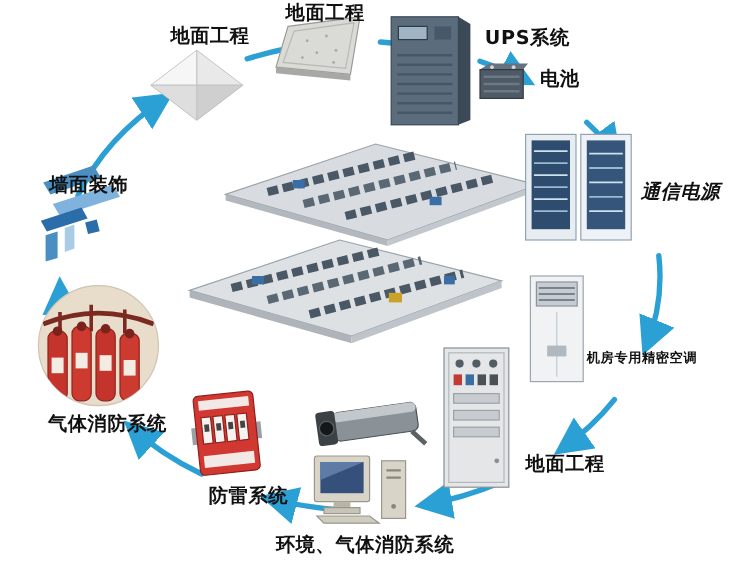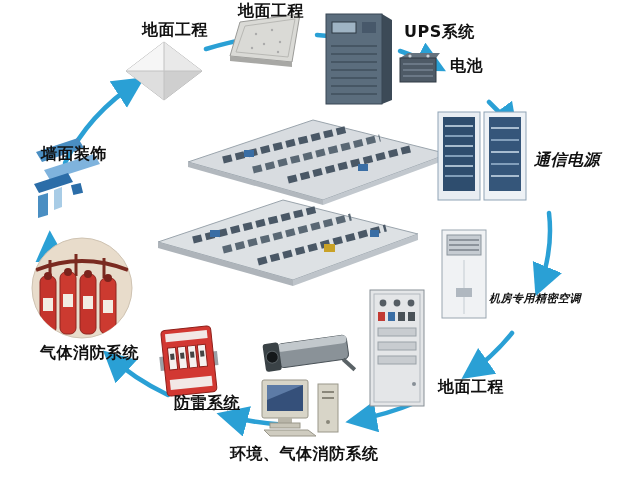--- a/index.html
+++ b/index.html
@@ -9,21 +9,21 @@
     font-family:"DejaVu Sans","Liberation Sans",sans-serif;
   }
   .layer{position:absolute;left:0;top:0;}
   .node{position:absolute;}
   .node svg{display:block;}
   .lbl{
     position:absolute;
     font-size:16px;font-weight:bold;color:#111;
     white-space:nowrap;letter-spacing:0.5px;
   }
-  .lbl.small{font-size:11px;font-style:italic;}
+  .lbl.small{font-size:11px;}
   .rot-cam{transform:rotate(-8deg);}
   .rot-spd{transform:rotate(-6deg);}
 </style>
 </head>
 <body>
 
 <svg class="layer" width="619" height="478">
   <defs>
     <marker id="ah" markerWidth="9" markerHeight="9" refX="5.5" refY="3.5" orient="auto">
       <path d="M0,0 L7,3.5 L0,7 Z" fill="#2aa0d5"></path>
@@ -255,15 +255,15 @@
 </div>
 
 <span class="lbl" style="left:142px;top:20px;">地面工程</span>
 <span class="lbl" style="left:238px;top:1px;">地面工程</span>
 <span class="lbl" style="left:404px;top:22px;">UPS系统</span>
 <span class="lbl" style="left:450px;top:56px;">电池</span>
 <span class="lbl" style="left:534px;top:150px;font-style:italic;">通信电源</span>
 <span class="lbl small" style="left:489px;top:291px;">机房专用精密空调</span>
 <span class="lbl" style="left:438px;top:377px;">地面工程</span>
 <span class="lbl" style="left:230px;top:444px;">环境、气体消防系统</span>
-<span class="lbl" style="left:174px;top:393px;text-decoration:underline;">防雷系统</span>
+<span class="lbl" style="left:174px;top:403px;">防雷系统</span>
 <span class="lbl" style="left:40px;top:343px;">气体消防系统</span>
 <span class="lbl" style="left:41px;top:105px;margin-top:39px;">墙面装饰</span>
 
 </body></html>

